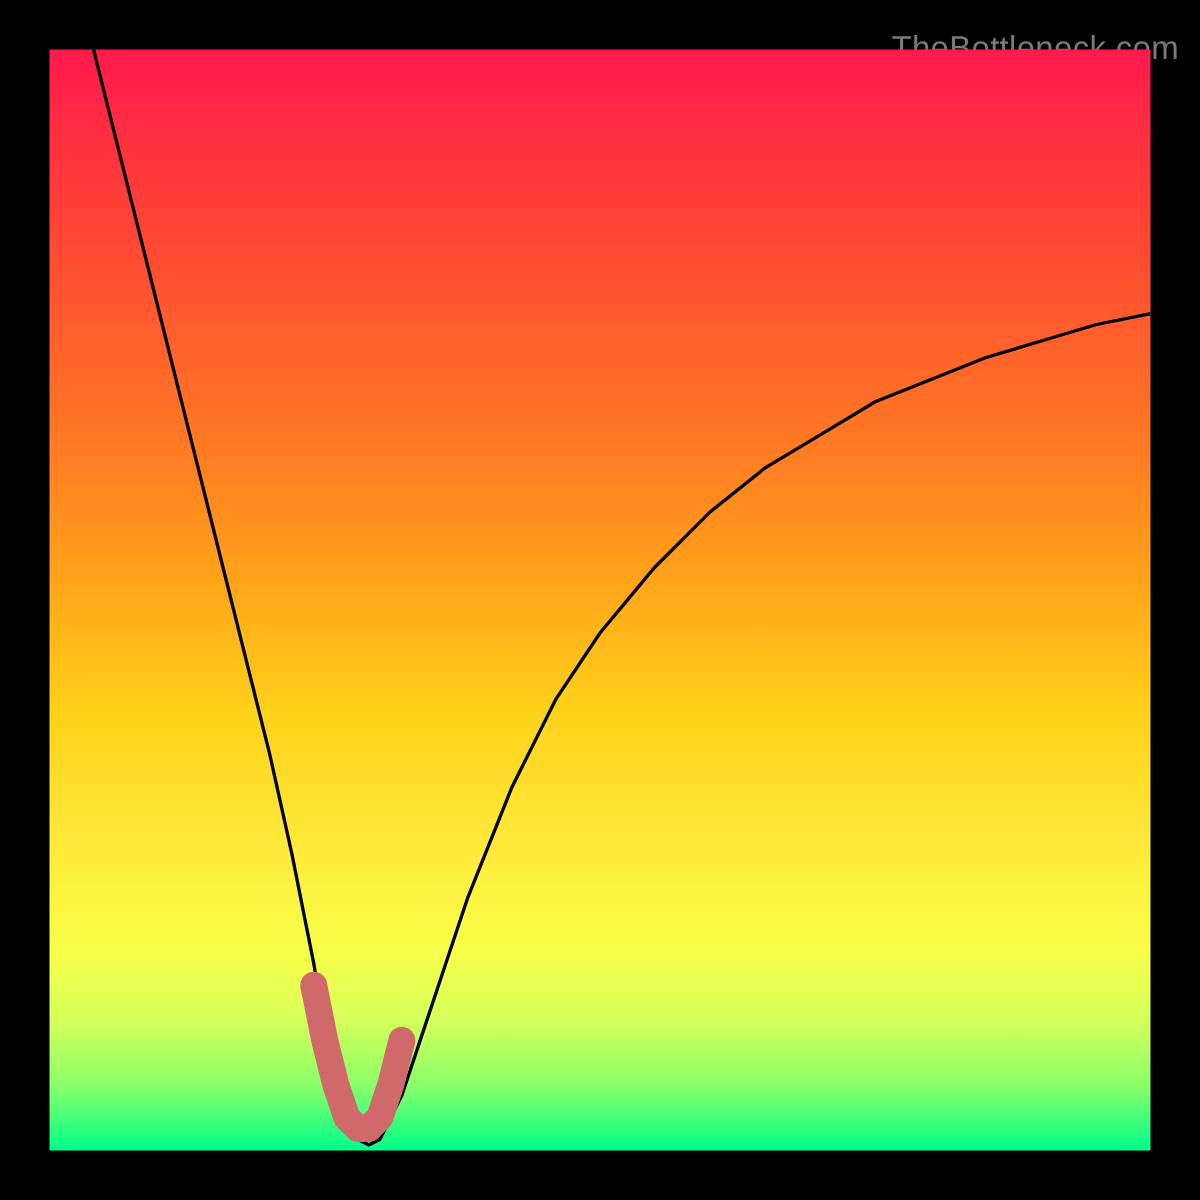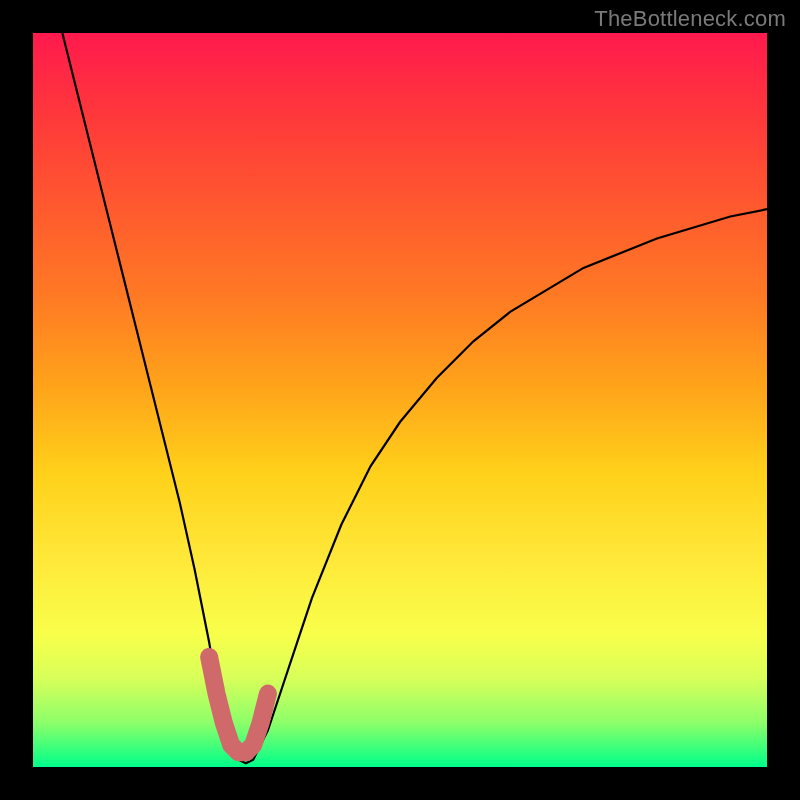--- a/index.html
+++ b/index.html
@@ -5,21 +5,21 @@
   * { margin: 0; padding: 0; box-sizing: border-box; }
   html, body { width: 800px; height: 800px; overflow: hidden; background: #000; }
   .frame {
     position: relative;
     width: 800px;
     height: 800px;
     background: #000;
   }
   .attribution {
     position: absolute;
-    top: 6px;
+    top: 19px;
     right: 14px;
     color: #7a7a7a;
     font-family: Arial, Helvetica, sans-serif;
     font-size: 22px;
     font-weight: 500;
     letter-spacing: 0.2px;
   }
   .plot-area {
     position: absolute;
     left: 33px;

